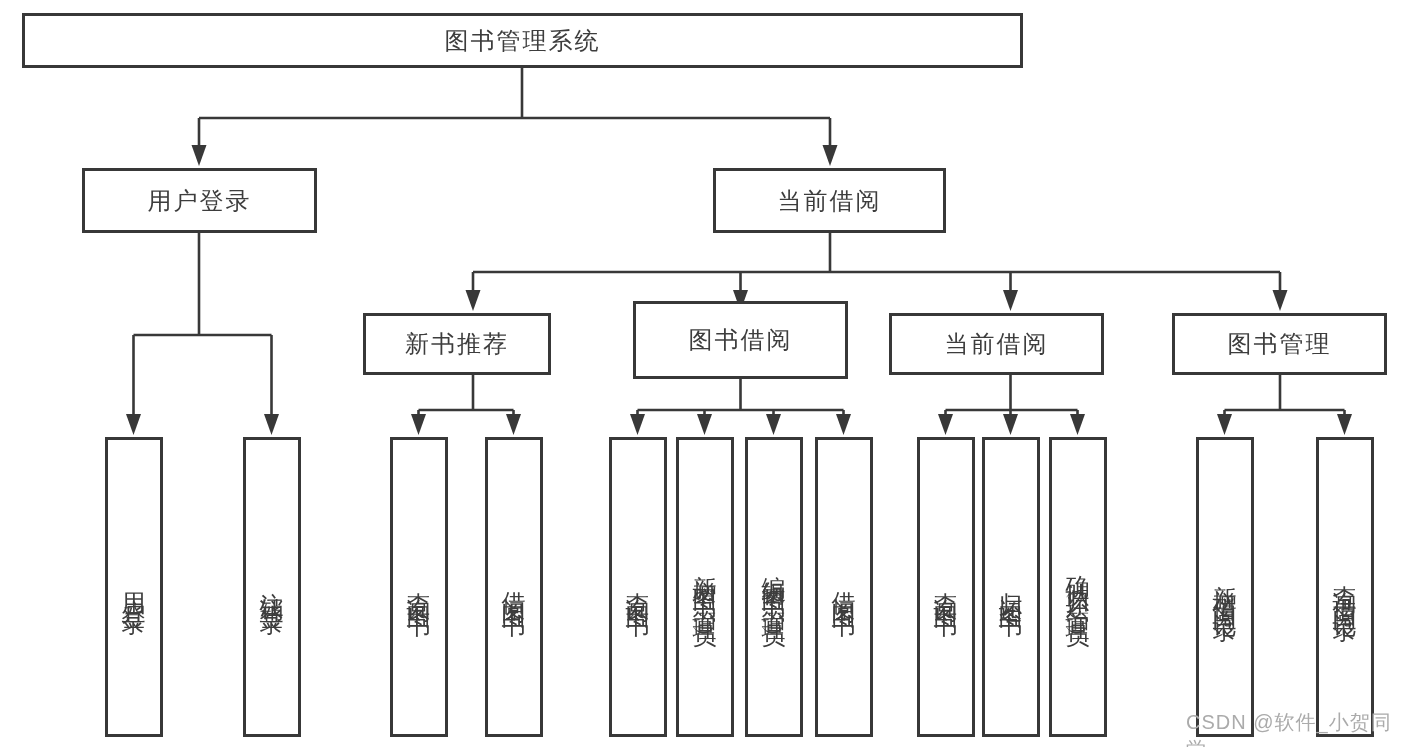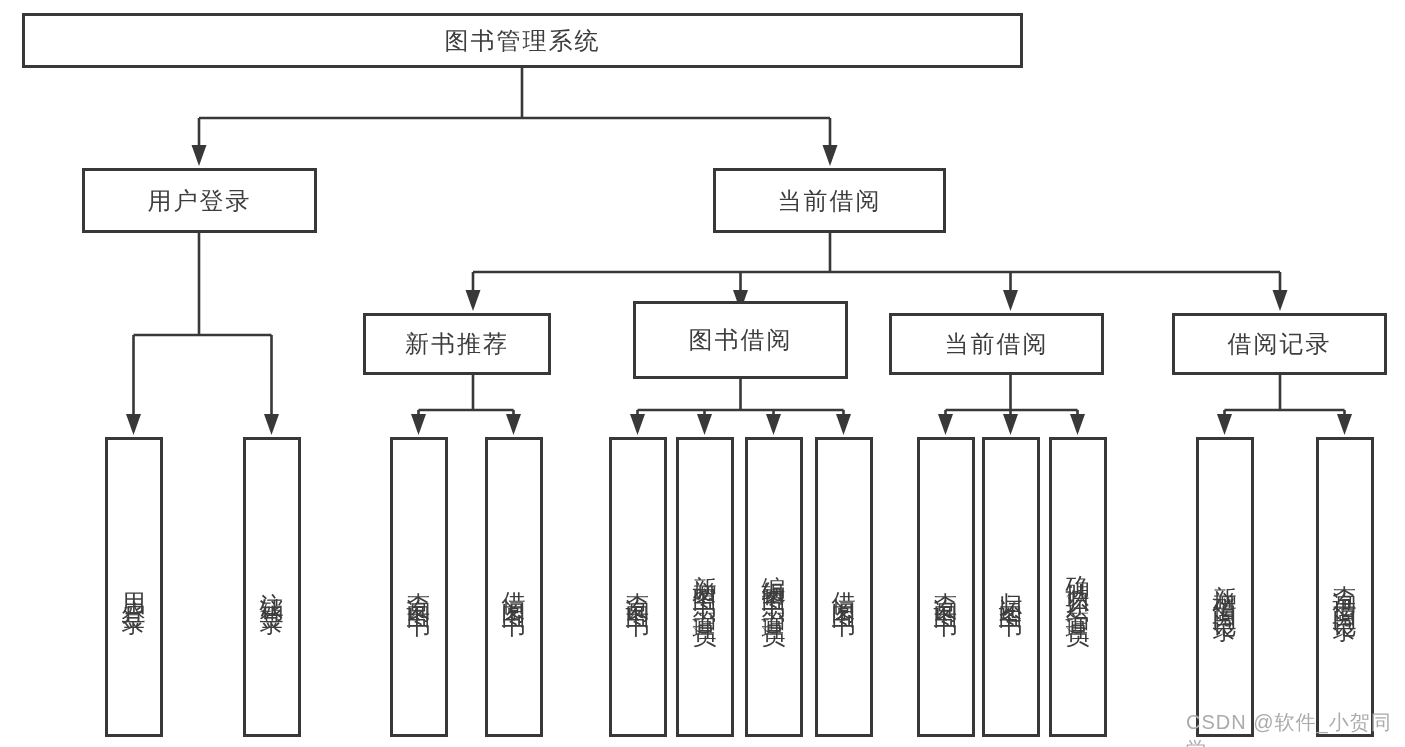--- a/index.html
+++ b/index.html
@@ -77,21 +77,21 @@
   </svg>
 
   <div class="box" style="left:22px; top:13px; width:1001px; height:55px;">图书管理系统</div>
 
   <div class="box" style="left:82px; top:168px; width:235px; height:65px;">用户登录</div>
   <div class="box" style="left:713px; top:168px; width:233px; height:65px;">当前借阅</div>
 
   <div class="box" style="left:363px; top:313px; width:188px; height:62px;">新书推荐</div>
   <div class="box" style="left:633px; top:301px; width:215px; height:78px;">图书借阅</div>
   <div class="box" style="left:889px; top:313px; width:215px; height:62px;">当前借阅</div>
-  <div class="box" style="left:1172px; top:313px; width:215px; height:62px;">借阅记录</div>
+  <div class="box" style="left:1172px; top:313px; width:215px; height:62px;">图书管理</div>
 
   <div class="box vbox" style="left:105px; top:437px; width:58px; height:300px;">
     <span class="vtext">用户登录</span>
   </div>
   <div class="box vbox" style="left:243px; top:437px; width:58px; height:300px;">
     <span class="vtext">注销登录</span>
   </div>
 
   <div class="box vbox" style="left:390px; top:437px; width:58px; height:300px;">
     <span class="vtext">查询图书</span>

